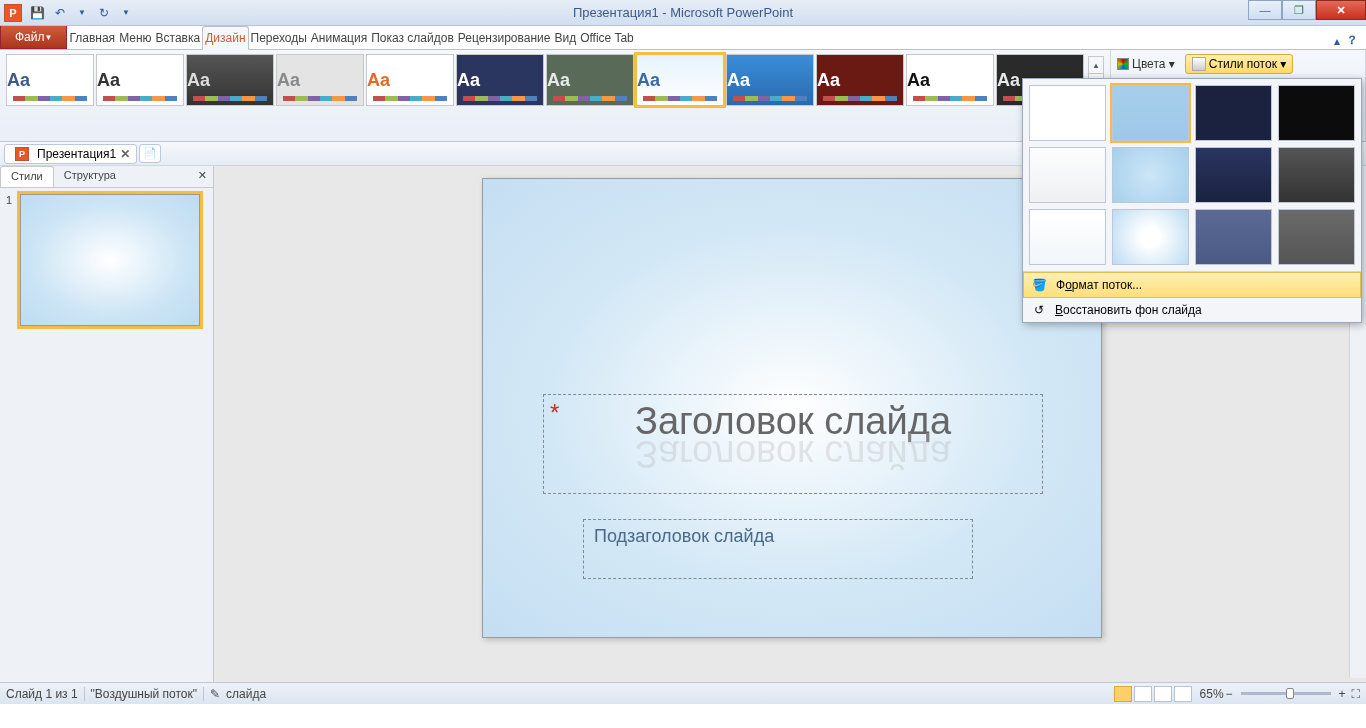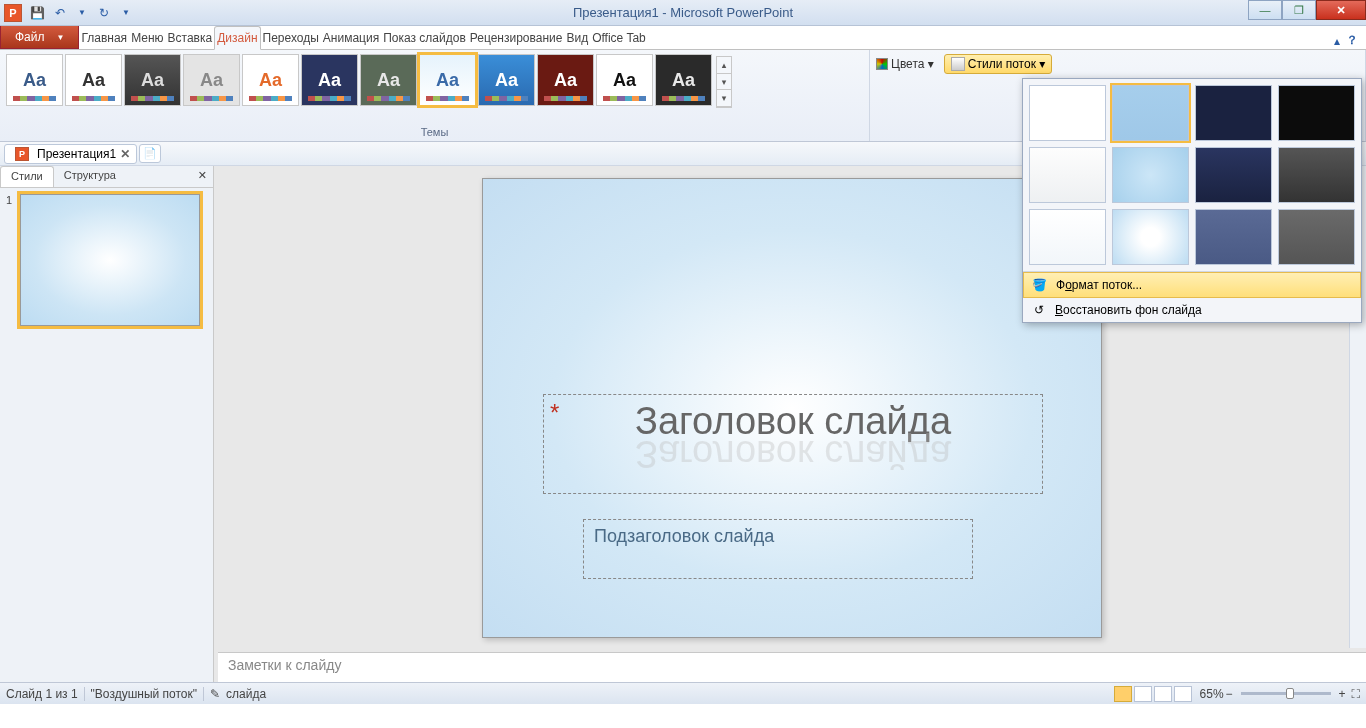--- a/index.html
+++ b/index.html
@@ -6,34 +6,34 @@
 body{width:1366px;height:728px;overflow:hidden;background:#fff;position:relative}
 .titlebar{height:26px;background:linear-gradient(#e6edf6,#d2dff0);display:flex;align-items:center;position:relative;border-bottom:1px solid #b6c3d6}
 .sys-icon{width:18px;height:18px;margin:0 4px;background:#e8562a;border:1px solid #b53;display:flex;align-items:center;justify-content:center;color:#fff;font-weight:bold;font-size:11px}
 .qat{display:flex;align-items:center;gap:2px;margin-left:2px}
 .qat span{width:20px;height:20px;display:flex;align-items:center;justify-content:center;color:#2a5ca5;cursor:pointer}
 .title-text{position:absolute;left:50%;transform:translateX(-50%);color:#3a5b89;font-size:13px}
 .win-ctrl{position:absolute;right:0;top:0;display:flex}
 .win-ctrl div{width:34px;height:20px;border:1px solid #8ea4c2;background:linear-gradient(#e9f0f8,#cddff2);display:flex;align-items:center;justify-content:center;font-size:11px;color:#374}
 .win-ctrl .close{width:50px;background:linear-gradient(#e46a5a,#c9301d);color:#fff;border-color:#8a2a1d;font-weight:bold}
 .ribbon-tabs{height:24px;background:#fff;display:flex;align-items:flex-end;border-bottom:1px solid #c0c0c0;padding-left:0}
-.file-tab{background:linear-gradient(#d35a3e,#a9361b);color:#fff;padding:4px 14px;font-size:12px;border:1px solid #923;cursor:pointer;display:flex;align-items:center;gap:12px}
+.file-tab{background:linear-gradient(#d35a3e,#a9361b);color:#fff;padding:4px 14px;font-size:12px;border:1px solid #923;cursor:pointer;display:flex;align-items:center;gap:0}
 .tab{padding:4px 2px;color:#444;cursor:pointer}
 .tab.active{border:1px solid #c0c0c0;border-bottom:1px solid #f4f7fb;background:#f4f7fb;border-radius:3px 3px 0 0;position:relative;top:1px;color:#d35a3e}
 .help-icons{margin-left:auto;margin-right:8px;display:flex;gap:6px;align-items:center;color:#2a5ca5}
 .ribbon-body{height:92px;background:linear-gradient(#f4f7fb,#e9eef7);border-bottom:1px solid #bfc7d6;display:flex}
 .ribbon-group{border-right:1px solid #cfd7e4;display:flex;flex-direction:column;padding:2px 4px 0 4px}
 .group-label{text-align:center;color:#5a6a85;font-size:11px;padding:3px 0}
 .page-setup{width:150px}
 .page-setup .btns{display:flex;flex:1;gap:2px;justify-content:center}
 .big-btn{display:flex;flex-direction:column;align-items:center;justify-content:flex-start;padding:3px 4px;cursor:pointer;text-align:center;line-height:13px;font-size:11px;color:#333}
 .big-btn .ic{width:32px;height:32px;border:1px solid #c4c4c4;background:#fff;margin-bottom:2px;position:relative}
 .themes-group{flex:0 0 870px}
 .theme-row{display:flex;gap:2px;padding:2px;flex:1}
-.theme-thumb{width:57px;height:52px;border:1px solid #c8c8c8;background:#fff;cursor:pointer;position:relative;display:flex;flex-direction:column;align-items:center;justify-content:center}
+.theme-thumb{width:88px;height:52px;border:1px solid #c8c8c8;background:#fff;cursor:pointer;position:relative;display:flex;flex-direction:column;align-items:flex-start;justify-content:center}
 .theme-thumb.sel{outline:3px solid #f5bc42;outline-offset:-1px}
 .theme-thumb .aa{font-size:18px;font-weight:bold}
 .theme-thumb .bar{position:absolute;bottom:4px;left:6px;right:6px;height:5px;display:flex}
 .theme-thumb .bar i{flex:1;height:100%}
 .theme-more{width:16px;display:flex;flex-direction:column;border:1px solid #c8c8c8;background:#f4f7fb;margin-top:2px;margin-left:2px;height:52px}
 .theme-more span{flex:1;display:flex;align-items:center;justify-content:center;border-bottom:1px solid #c8c8c8;cursor:pointer;font-size:9px;color:#555}
 .bg-group{flex:1;padding:4px 6px}
 .bg-group .row1{display:flex;gap:10px;align-items:center}
 .lbl{font-size:11px;color:#333;cursor:pointer;display:flex;align-items:center;gap:3px}
 .bg-btn{background:linear-gradient(#ffefb0,#ffd96a);border:1px solid #d5ab3a;border-radius:3px;padding:2px 6px;display:flex;align-items:center;gap:3px;cursor:pointer;font-size:11px}
@@ -258,21 +258,20 @@
             <i></i>
             <i></i>
           </div>
         </div>
         <div class="theme-more">
           <span>▴</span>
           <span>▾</span>
           <span>▾</span>
         </div>
       </div>
-    <div class="group-label">Темы</div>
   </div>
 
   <div class="ribbon-group bg-group">
     <div class="row1">
       <div style="display:flex;flex-direction:column;gap:4px">
         <div class="lbl">
             <span style="width:12px;height:12px;background:conic-gradient(#c00,#0c0,#06c,#cc0,#c00);border:1px solid #888"></span>
             <span>Цвета ▾</span>
           </div>
       </div>
@@ -314,21 +313,20 @@
         <div class="title-ph">
           <span class="star">*</span>
           <div class="txt">Заголовок слайда</div>
           <div class="reflect">Заголовок слайда</div>
         </div>
         <div class="sub-ph">Подзаголовок слайда</div>
       </div>
       <div class="v-scroll"></div>
     </div>
     <div style="height:4px;background:#e8e8e8;cursor:row-resize"></div>
-    <div class="notes">Заметки к слайду</div>
   </div>
 </div>
 
 <div class="status">
   <span>Слайд 1 из 1</span>
   <div class="sep"></div>
   <span>"Воздушный поток"</span>
   <div class="sep"></div>
   <span>✎</span>
   <span>слайда</span>

